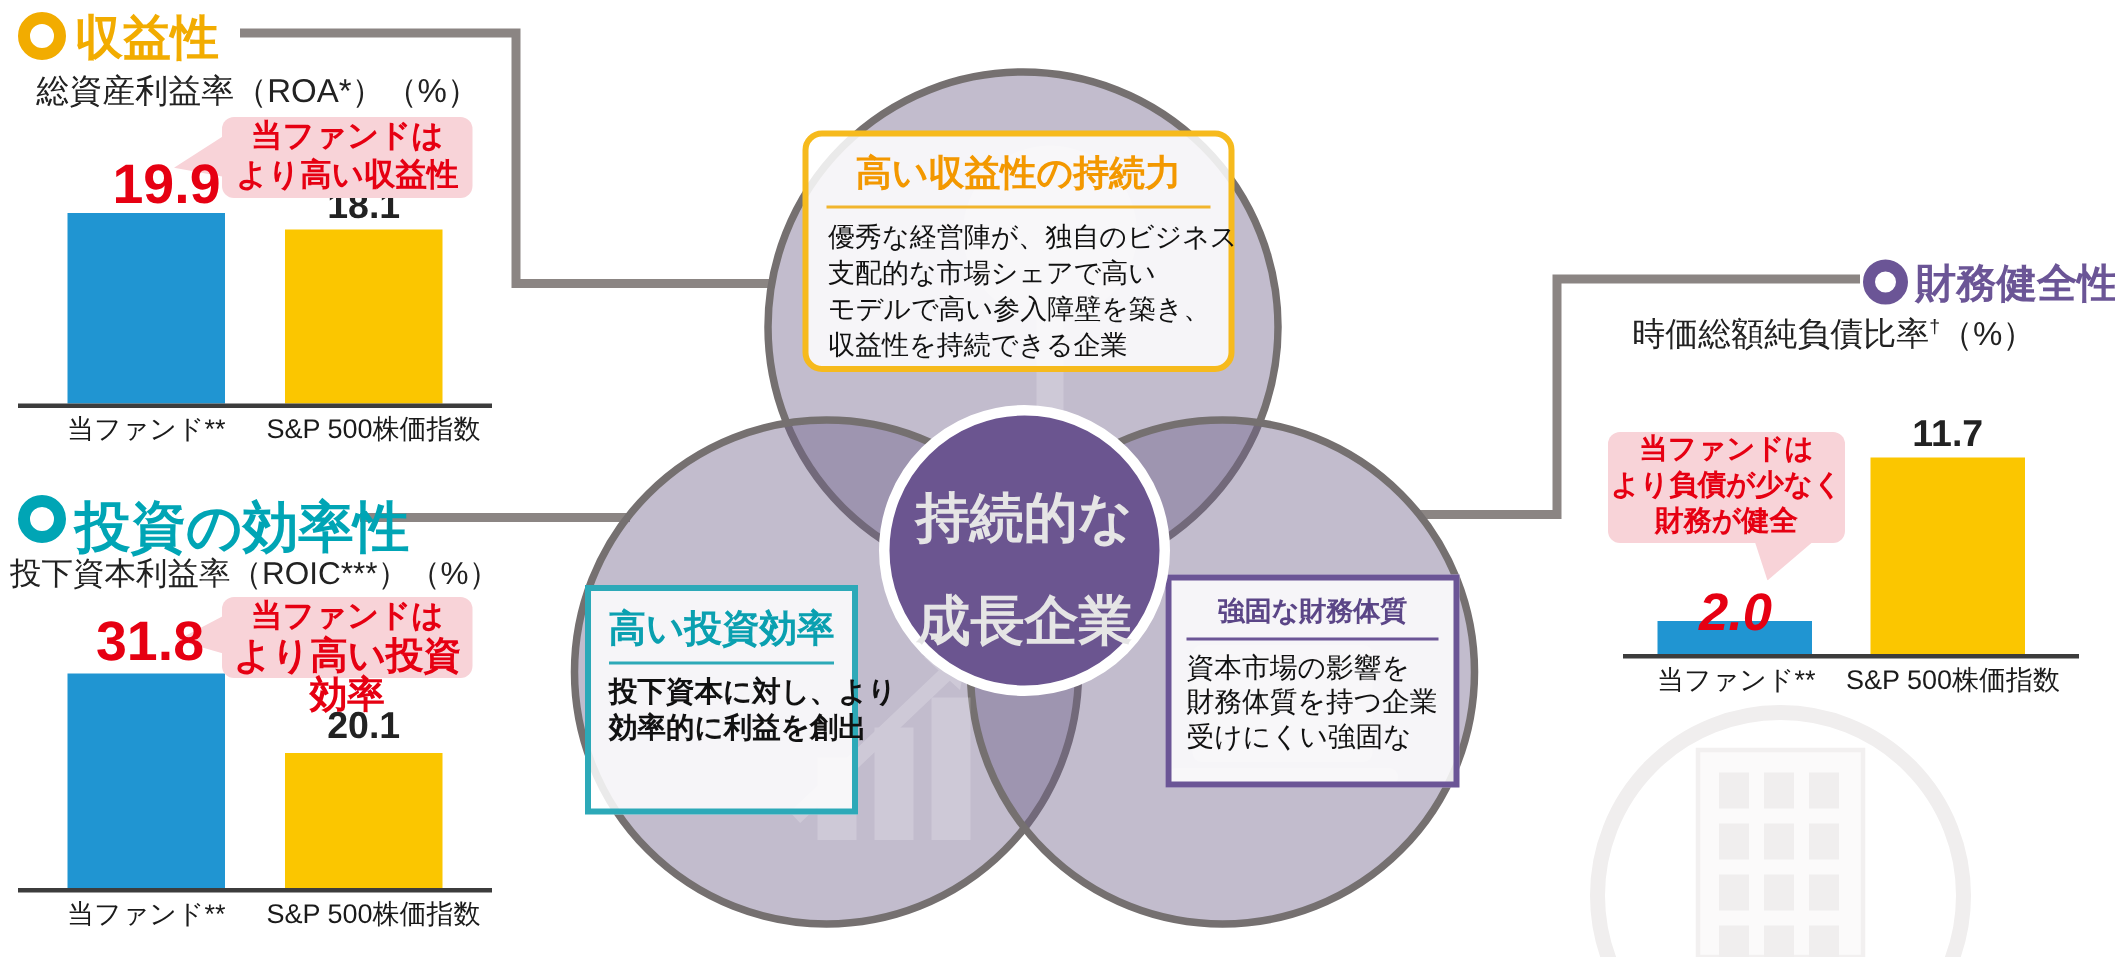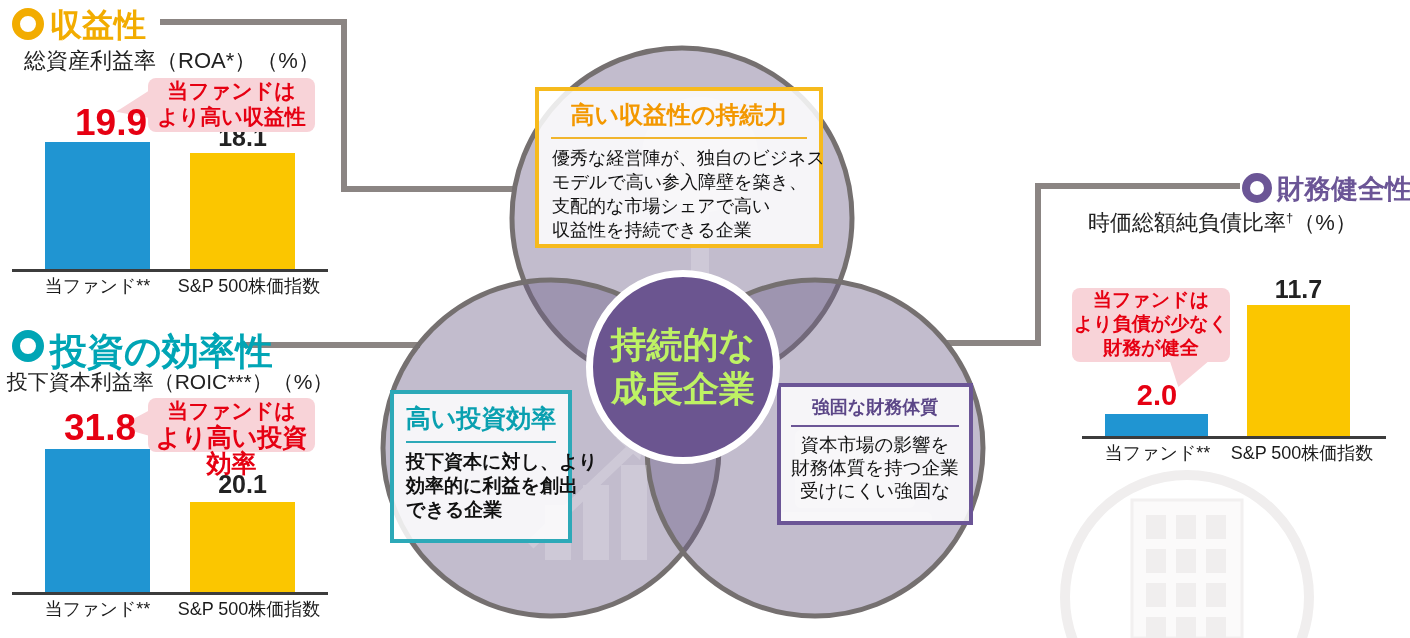--- a/index.html
+++ b/index.html
@@ -37,21 +37,21 @@
   .vbox{position:absolute;background:rgba(255,255,255,0.85);border:4px solid;box-sizing:border-box;z-index:3;}
   .vbox .vt{font-weight:bold;text-align:center;white-space:nowrap;}
   .vbox .vrule{height:0;border-bottom:2px solid;margin:0 12px;}
   .vbox .vb{color:#111;}
   .vbox .vb div{white-space:nowrap;}
 
   
   .center-circle{position:absolute;left:586px;top:270px;width:194px;height:194px;border-radius:50%;
     background:#6b5590;border:7px solid #fff;box-sizing:border-box;z-index:4;
     display:flex;flex-direction:column;align-items:center;justify-content:center;}
-  .center-circle div{color:#bef264;font-size:36px;font-weight:bold;line-height:44px;white-space:nowrap;}
+  .center-circle div{color:#e5e5e5;font-size:36px;font-weight:bold;line-height:44px;white-space:nowrap;margin-top:25px;}
 </style>
 </head>
 <body>
 
 <div class="canvas">
 
   <svg class="bglayer" width="1410" height="638" viewBox="0 0 1410 638">
 
     <polyline points="160,22 344,22 344,189 514,189" fill="none" stroke="#8b8583" stroke-width="6"></polyline>
     <polyline points="240,345 420,345" fill="none" stroke="#8b8583" stroke-width="6"></polyline>
@@ -90,45 +90,44 @@
       <rect x="621" y="465" width="26" height="95" fill="#ffffff"></rect>
       <path d="M530,545 L632,448" stroke="#ffffff" stroke-width="10" fill="none"></path>
       <polygon points="646,428 616,438 640,460" fill="#ffffff"></polygon>
     </g>
     <g opacity="0.20" fill="#ffffff">
       <rect x="795" y="430" width="120" height="78" rx="6"></rect>
       <rect x="778" y="512" width="154" height="12" rx="6"></rect>
     </g>
   </svg>
 
-  <div class="vbox" style="left:535px;top:87px;width:288px;height:161px;border-color:#f6ba1d;">
+  <div class="vbox" style="left:535px;top:87px;width:288px;height:161px;border-color:#f6ba1d;border-radius:13px;">
     <div class="vt" style="color:#f39800;font-size:24px;padding:8px 4px 6px;">高い収益性の持続力</div>
     <div class="vrule" style="border-color:#f1b52d;"></div>
     <div class="vb" style="padding:7px 13px 0;font-size:18px;line-height:24px;">
       <div>優秀な経営陣が、独自のビジネス</div>
+      <div>支配的な市場シェアで高い</div>
       <div>モデルで高い参入障壁を築き、</div>
-      <div>支配的な市場シェアで高い</div>
       <div>収益性を持続できる企業</div>
     </div>
   </div>
 
   <div class="vbox" style="left:390px;top:390px;width:182px;height:153px;border-color:#2da9b8;">
     <div class="vt" style="color:#0aa0b0;font-size:25px;padding:8px 4px 6px;">高い投資効率</div>
     <div class="vrule" style="border-color:#2da9b8;"></div>
     <div class="vb" style="padding:7px 12px 0;font-size:19px;line-height:24px;font-weight:bold;">
       <div>投下資本に対し、より</div>
       <div>効率的に利益を創出</div>
-      <div>できる企業</div>
     </div>
   </div>
 
   <div class="vbox" style="left:777px;top:383px;width:196px;height:142px;border-color:#6b5596;">
     <div class="vt" style="color:#5b4687;font-size:18px;padding:8px 2px 6px;">強固な財務体質</div>
     <div class="vrule" style="border-color:#6b5596;margin:0 10px;"></div>
-    <div class="vb" style="padding:6px 10px 0;font-size:18.5px;line-height:23px;text-align:center;">
+    <div class="vb" style="padding:6px 10px 0;font-size:18.5px;line-height:23px;">
       <div>資本市場の影響を</div>
       <div>財務体質を持つ企業</div>
       <div>受けにくい強固な</div>
     </div>
   </div>
 
   <div class="center-circle">
     <div>持続的な</div>
     <div>成長企業</div>
   </div>
@@ -181,21 +180,21 @@
     <span>時価総額純負債比率</span><sup>†</sup><span>（%）</span>
   </div>
 
   <div class="bubble" style="left:1072px;top:288px;width:158px;height:74px;">
     <div class="bl" style="font-size:19px;line-height:24px;">当ファンドは</div>
     <div class="bl" style="font-size:19px;line-height:24px;">より負債が少なく</div>
     <div class="bl" style="font-size:19px;line-height:24px;">財務が健全</div>
   </div>
   <div class="tail" style="left:1166px;top:360px;width:44px;height:27px;clip-path:polygon(8% 0,100% 0,28% 100%);"></div>
 
-  <div class="big-num" style="left:1102px;top:379px;width:110px;font-size:29px;">2.0</div>
+  <div class="big-num" style="left:1102px;top:389px;width:110px;font-size:35px;font-style:italic;">2.0</div>
   <div class="idx-num" style="left:1247px;top:275px;width:103px;">11.7</div>
 
   <div class="chart" style="left:1082px;top:302px;width:304px;height:134px;">
     <div class="bar" style="left: 23px; width: 103px; height: 22px; background: rgb(32, 149, 210);"></div>
     <div class="bar" style="left: 165px; width: 103px; height: 131px; background: rgb(251, 198, 0);"></div>
   </div>
   <div class="axis" style="left:1082px;top:436px;width:304px;"></div>
   <div class="cat-label" style="left:1085px;top:441px;width:145px;">当ファンド**</div>
   <div class="cat-label" style="left:1222px;top:441px;width:160px;">S&amp;P 500株価指数</div>
 

